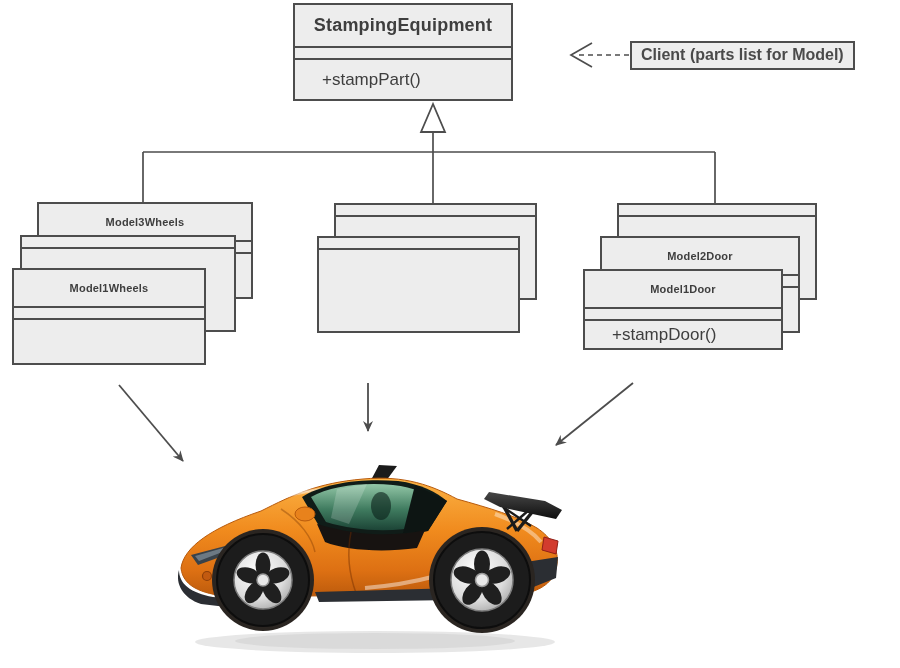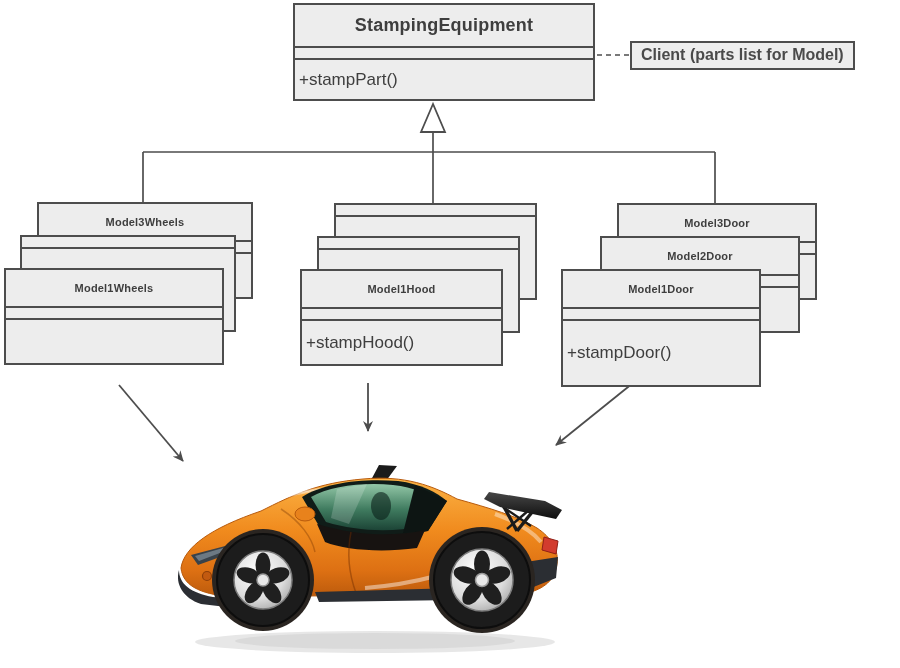--- a/index.html
+++ b/index.html
@@ -11,21 +11,21 @@
   .cbox{
     position:absolute;box-sizing:border-box;background:#ededed;
     border:2px solid #4d4d4d;display:flex;flex-direction:column;
   }
   .cbox-title{
     height:36px;border-bottom:2px solid #4d4d4d;display:flex;align-items:center;justify-content:center;
     font-weight:bold;font-size:11px;color:#3e3e3e;letter-spacing:.2px;white-space:nowrap;
   }
   .cbox-attr{height:10px;border-bottom:2px solid #4d4d4d;}
   .cbox-method{
-    flex:1;display:flex;align-items:center;padding-left:4px;
+    flex:1;display:flex;align-items:center;padding-left:27px;
     font-size:17px;color:#3e3e3e;white-space:nowrap;
   }
   #superclass-box .cbox-title{height:41px;font-size:18px;}
   .client-note{
     position:absolute;box-sizing:border-box;background:#ededed;border:2px solid #4d4d4d;
     font-weight:bold;font-size:16px;color:#4a4a4a;padding:3px 9px 4px 9px;white-space:nowrap;
   }
 </style>
 </head>
 <body>
@@ -53,67 +53,61 @@
       <polyline points="592,43 571,55 592,67" fill="none" stroke="#4d4d4d" stroke-width="1.7"></polyline>
     </g>
 
     <g stroke="#4d4d4d" stroke-width="1.8" fill="none">
       <line x1="119" y1="385" x2="183" y2="461" marker-end="url(#arrowhead)"></line>
       <line x1="368" y1="383" x2="368" y2="431" marker-end="url(#arrowhead)"></line>
       <line x1="633" y1="383" x2="556" y2="445" marker-end="url(#arrowhead)"></line>
     </g>
   </svg>
 
-  <div class="cbox" id="superclass-box" style="left:293px;top:3px;width:302px;height:98px;z-index:4">
+  <div class="cbox" id="superclass-box" style="left:293px;top:3px;width:220px;height:98px;z-index:4">
     <div class="cbox-title">StampingEquipment</div>
     <div class="cbox-attr"></div>
     <div class="cbox-method">+stampPart()</div>
   </div>
 
   <div class="client-note" style="left:630px;top:41px;z-index:4">Client (parts list for Model)</div>
 
   <div class="cbox" style="left:37px;top:202px;width:216px;height:97px;z-index:1">
     <div class="cbox-title">Model3Wheels</div>
     <div class="cbox-attr"></div>
     <div class="cbox-method"></div>
   </div>
   <div class="cbox" style="left:20px;top:235px;width:216px;height:97px;z-index:2">
     <div class="cbox-attr"></div>
     <div class="cbox-method"></div>
   </div>
-  <div class="cbox" style="left:4px;top:268px;width:220px;height:97px;z-index:3">
+  <div class="cbox" style="left:12px;top:268px;width:194px;height:97px;z-index:3">
     <div class="cbox-title">Model1Wheels</div>
     <div class="cbox-attr"></div>
   </div>
 
   <div class="cbox" style="left:334px;top:203px;width:203px;height:97px;z-index:1">
     <div class="cbox-attr"></div>
     <div class="cbox-method"></div>
   </div>
   <div class="cbox" style="left:317px;top:236px;width:203px;height:97px;z-index:2">
     <div class="cbox-attr"></div>
     <div class="cbox-method"></div>
   </div>
-  <div class="cbox" style="left:300px;top:269px;width:203px;height:97px;z-index:3">
-    <div class="cbox-title">Model1Hood</div>
-    <div class="cbox-attr"></div>
-    <div class="cbox-method">+stampHood()</div>
-  </div>
 
   <div class="cbox" style="left:617px;top:203px;width:200px;height:97px;z-index:1">
-    <div class="cbox-title">Model3Door</div>
     <div class="cbox-attr"></div>
     <div class="cbox-method"></div>
   </div>
   <div class="cbox" style="left:600px;top:236px;width:200px;height:97px;z-index:2">
     <div class="cbox-title">Model2Door</div>
     <div class="cbox-attr"></div>
     <div class="cbox-method"></div>
   </div>
-  <div class="cbox" style="left:561px;top:269px;width:200px;height:118px;z-index:3">
+  <div class="cbox" style="left:583px;top:269px;width:200px;height:81px;z-index:3">
     <div class="cbox-title">Model1Door</div>
     <div class="cbox-attr"></div>
     <div class="cbox-method">+stampDoor()</div>
   </div>
 
   <svg class="layer" style="left:165px;top:452px" width="420" height="216" viewBox="0 0 420 216">
     <defs>
       <linearGradient id="bodyGrad" x1="0" y1="0" x2="0" y2="1">
         <stop offset="0" stop-color="#fbb244"></stop>
         <stop offset="0.45" stop-color="#f08a1d"></stop>

